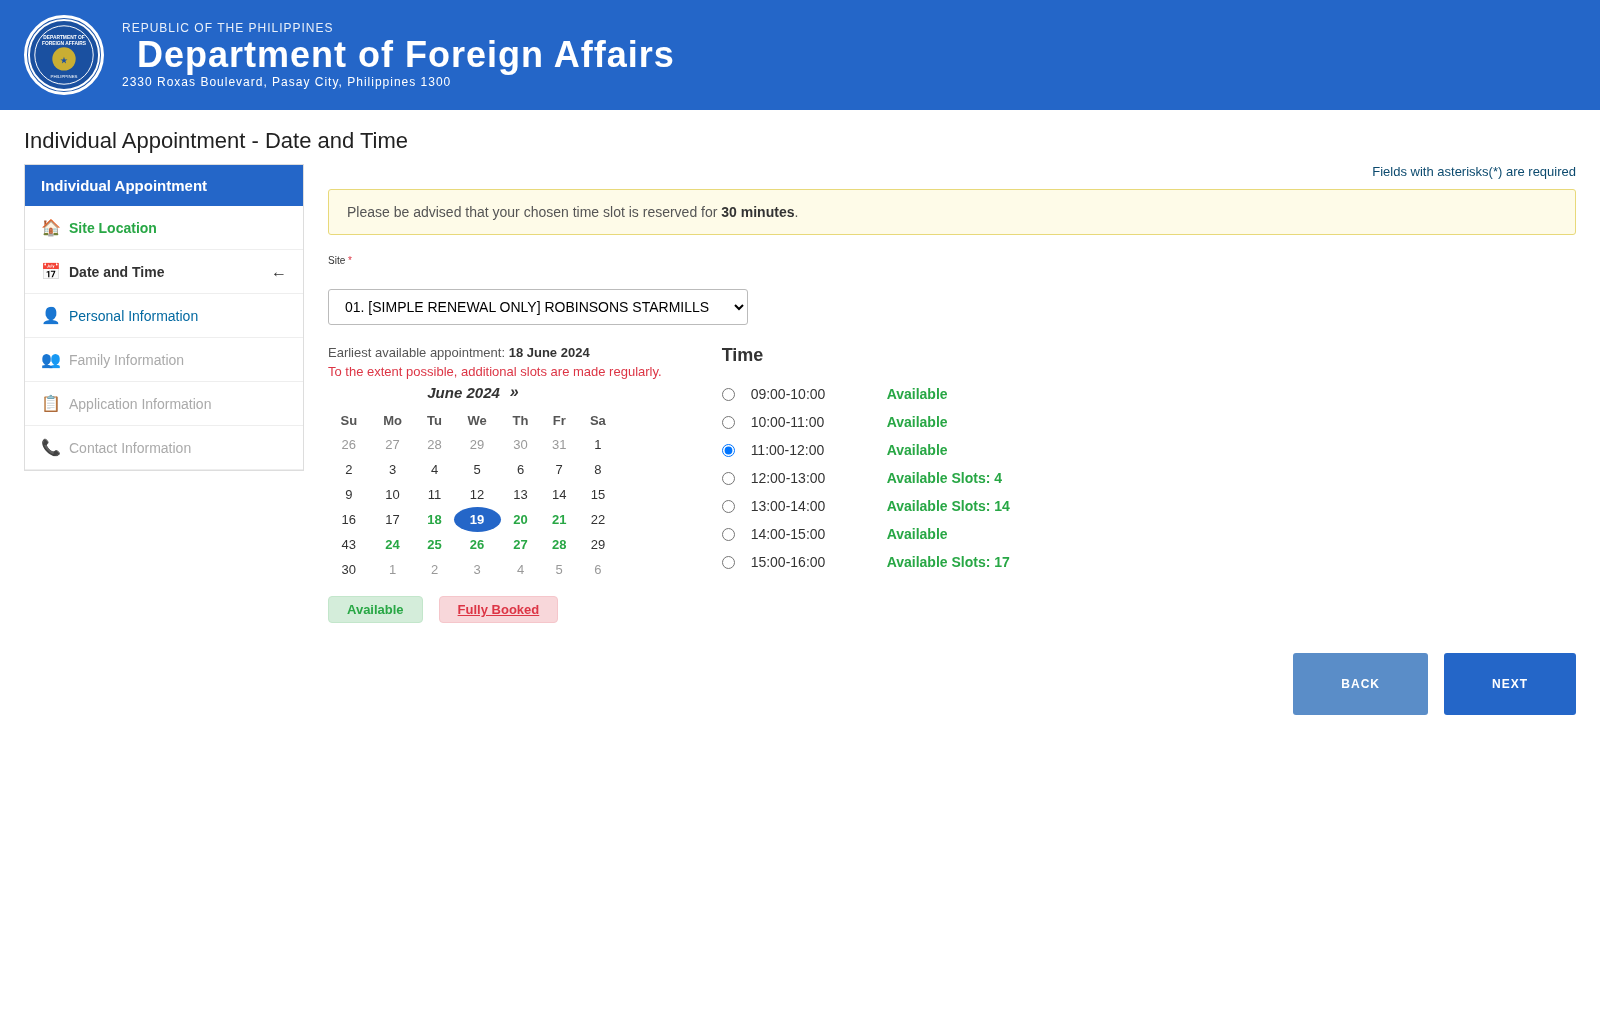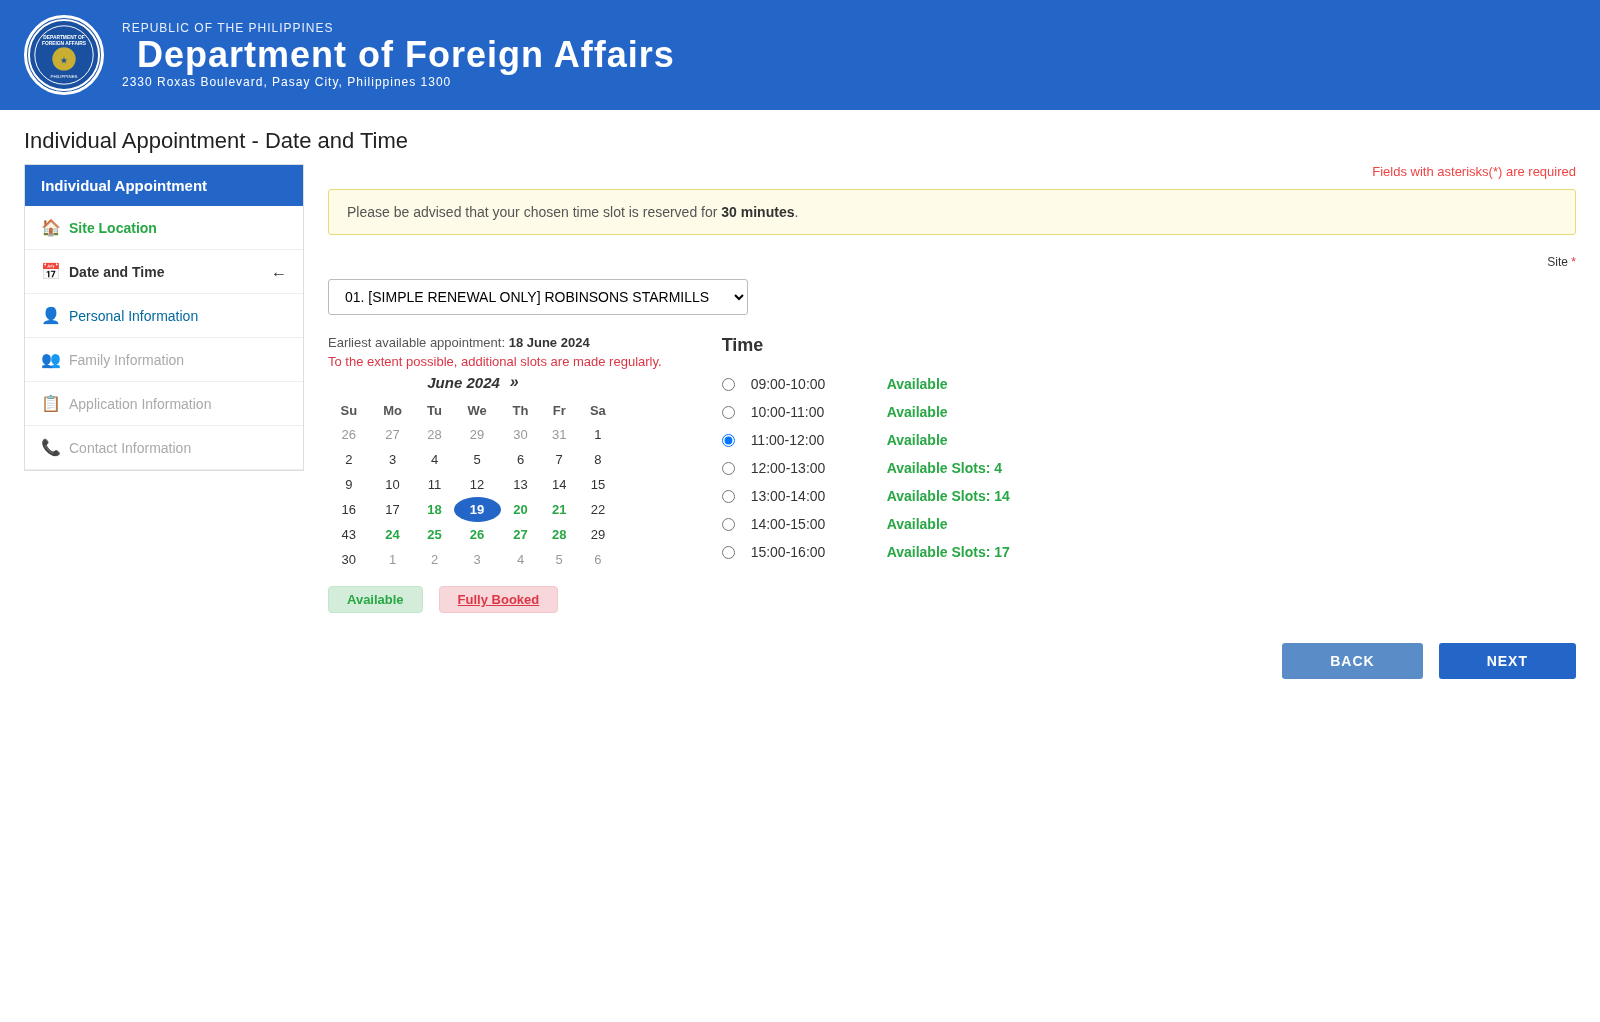--- a/index.html
+++ b/index.html
@@ -50,29 +50,29 @@
       padding: 12px 16px; border-bottom: 1px solid #eee;
       cursor: pointer; color: #555; font-size: 14px;
     }
     .sidebar-item.active { font-weight: bold; color: #333; }
     .sidebar-item.active-green { color: #28a745; font-weight: bold; }
     .sidebar-item .icon { font-size: 16px; width: 18px; text-align: center; }
     .sidebar-arrow { margin-left: auto; font-size: 16px; }
 
     
     .content { flex: 1; }
-    .required-note { text-align: right; color: #ef4444; font-size: 13px; margin-bottom: 10px; }
+    .required-note { text-align: right; color: #0c4a6e; font-size: 13px; margin-bottom: 10px; }
     .notice-box {
       background: #fefbe8; border: 1px solid #e8d97a; padding: 14px 18px;
       margin-bottom: 20px; font-size: 14px; color: #555; border-radius: 3px;
     }
     .notice-box strong { color: #333; }
 
     
-    .field-label { font-size: 12px; margin-bottom: 10px; color: #333; text-align: right; }
+    .field-label { font-size: 10px; margin-bottom: 23px; color: #333; }
     .field-label .required { color: #dc3545; }
     .site-select {
       width: 420px; padding: 8px 12px; font-size: 14px;
       border: 1px solid #bbb; border-radius: 3px; background: #fff;
       cursor: pointer;
     }
 
     
     .date-time-row {
       display: flex; gap: 60px; margin-top: 20px; align-items: flex-start;
@@ -123,21 +123,21 @@
     }
     .time-slot-row input[type=radio] { cursor: pointer; }
     .time-label { font-size: 14px; color: #333; min-width: 120px; }
     .time-status { font-size: 14px; font-weight: bold; color: #28a745; }
 
     
     .button-row {
       display: flex; justify-content: flex-end; gap: 16px; margin-top: 30px; padding-right: 0;
     }
     .btn {
-      padding: 10px 48px; font-size: 14px; font-weight: bold;
+      padding: 24px 48px; font-size: 12px; font-weight: bold;
       border: none; cursor: pointer; border-radius: 3px;
       letter-spacing: 1px;
     }
     .btn-back { background: #5a8dc8; color: #fff; }
     .btn-next { background: #2466c8; color: #fff; }
   </style>
 </head>
 <body>
 
 <div class="header">

